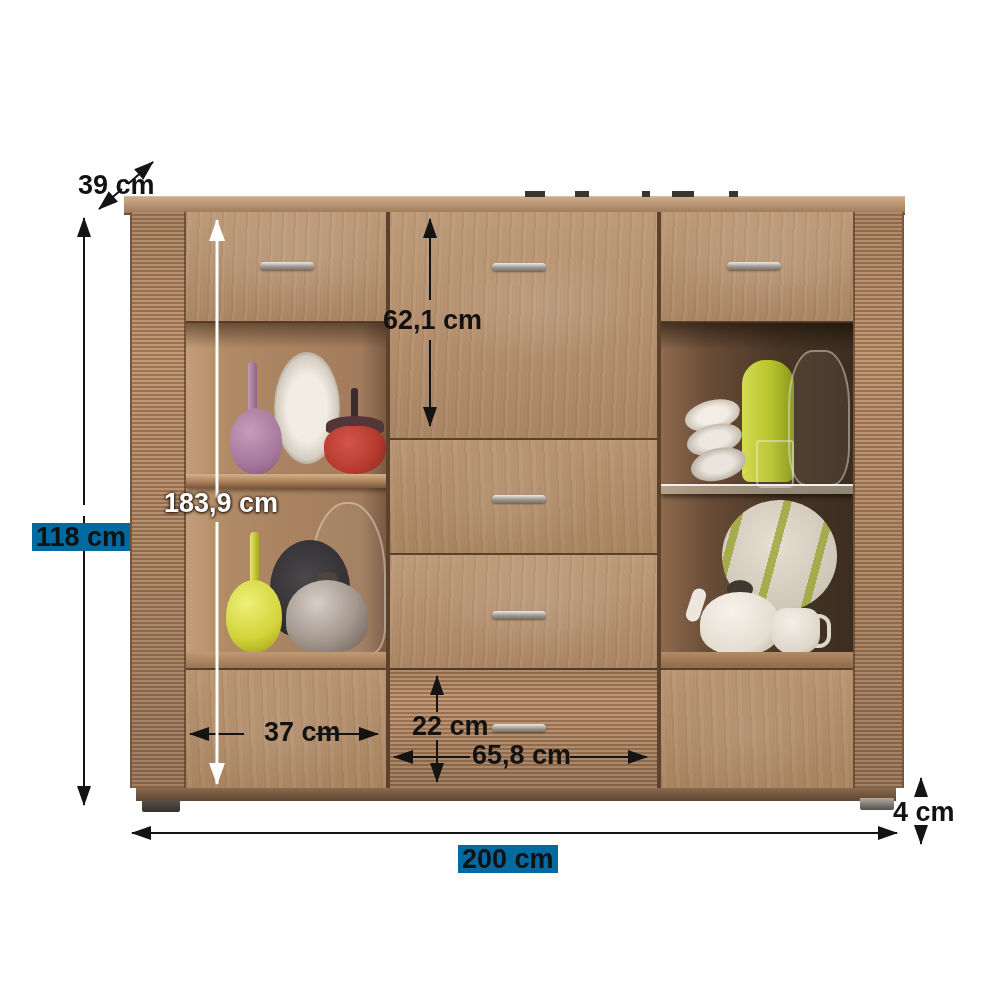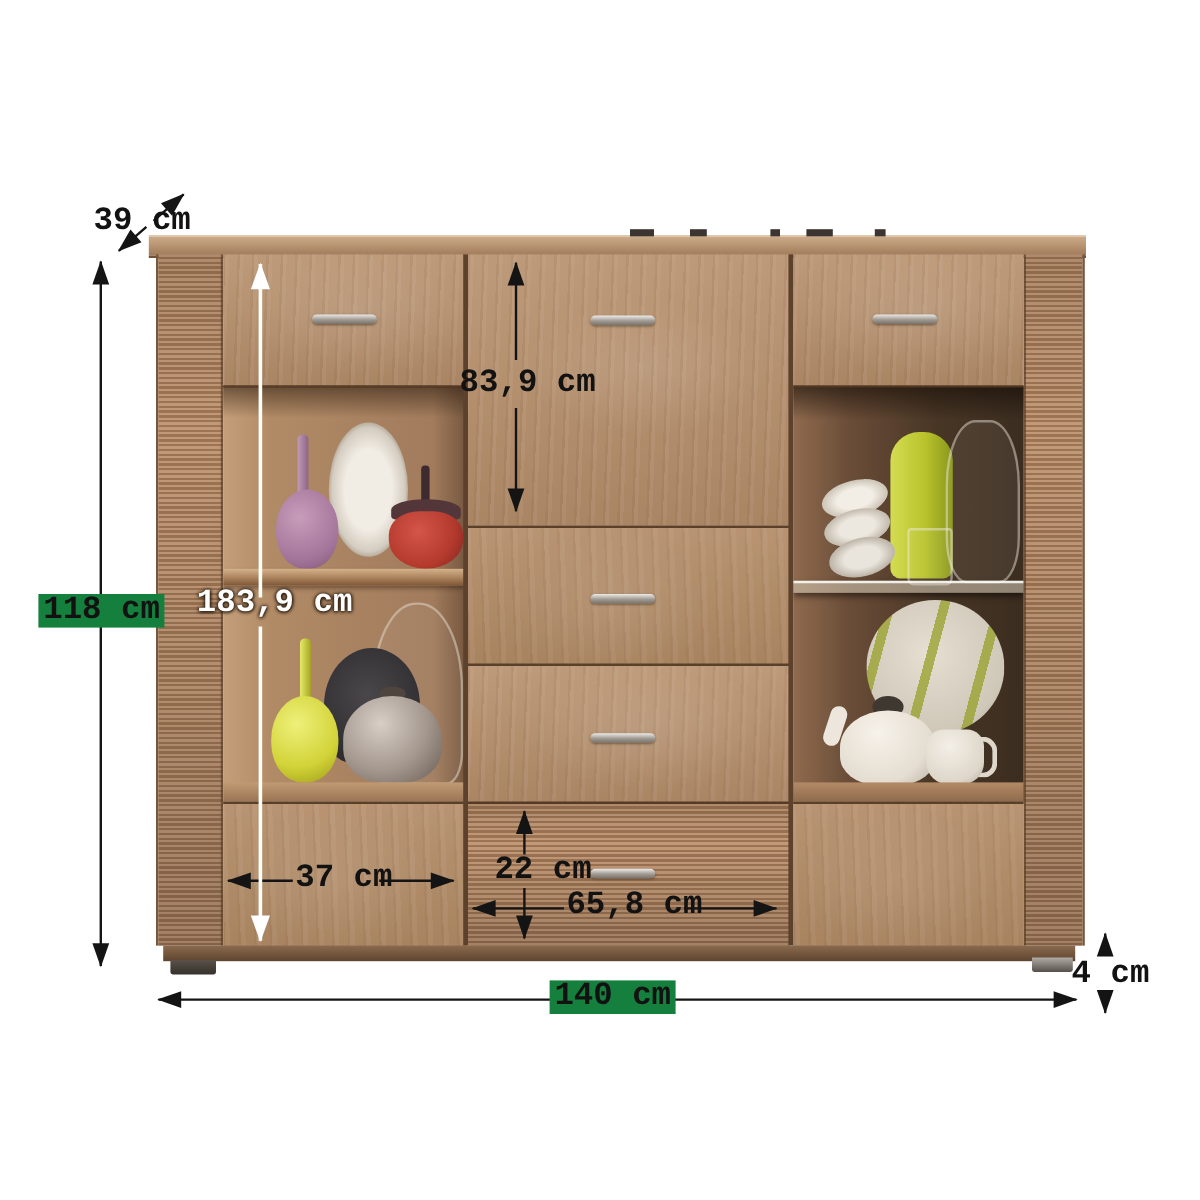--- a/index.html
+++ b/index.html
@@ -1,17 +1,17 @@
 <!DOCTYPE html>
 <html><head>
 <meta charset="utf-8">
 <style>
   html,body{margin:0;padding:0;background:#fff;}
   .stage{position:relative;width:1000px;height:936px;background:#fff;overflow:hidden;
-         font-family:Liberation Mono, monospace;}
+         font-family:Liberation Sans, sans-serif;}
   .abs{position:absolute;}
 
   
   .wood{
     background:
       radial-gradient(150px 80px at 55% 42%, rgba(255,255,255,.10), rgba(255,255,255,0) 70%),
       repeating-linear-gradient(92deg, rgba(115,80,50,.10) 0 2px, rgba(255,255,255,.05) 2px 5px, rgba(115,80,50,0) 5px 12px),
       linear-gradient(180deg,#bd9a79,#aa8564);
   }
   .wood2{
@@ -26,21 +26,21 @@
       repeating-linear-gradient(180deg,#c29a78 0 2px,#9d7454 2px 4px);
   }
   .handle{width:54px;height:8px;border-radius:4px;
     background:linear-gradient(180deg,#ecebe8,#a09a92 55%,#78726a);
     box-shadow:0 1px 2px rgba(60,40,20,.55);}
   .hline{background:rgba(78,52,30,.85);height:2px;}
   .vgap{background:#5c422c;width:4px;}
 
   
   .dim{position:absolute;font-size:27px;font-weight:600;color:#121212;line-height:1.05;white-space:nowrap;}
-  .dim.onwhite{background:#15803d;padding:0 4px;}
+  .dim.onwhite{background:#0369a1;padding:0 4px;margin-top:28px;}
   .dim.white{color:#fff;font-weight:600;
     text-shadow:0 1px 3px rgba(35,22,10,.95), 1px 0 3px rgba(35,22,10,.85), -1px 0 3px rgba(35,22,10,.6);}
   svg.dims{position:absolute;left:0;top:0;pointer-events:none;}
 </style>
 </head>
 <body>
 
 <div class="stage">
 
   <div class="abs" style="left:124px;top:196px;width:781px;height:16px;
@@ -199,20 +199,20 @@
     <g stroke="#fdfdfa" stroke-width="3">
 
       <line x1="217" y1="498" x2="217" y2="220" marker-end="url(#mW)"></line>
       <line x1="217" y1="522" x2="217" y2="784" marker-end="url(#mW)"></line>
     </g>
   </svg>
 
   <div class="dim" style="left:78px;top:171px;">39 cm</div>
   <div class="dim onwhite" style="left:32px;top:495px;">118 cm</div>
   <div class="dim white" style="left:164px;top:489px;">183,9 cm</div>
-  <div class="dim" style="left:383px;top:306px;">83,9 cm</div>
-  <div class="dim" style="left:246px;top:718px;">37 cm</div>
+  <div class="dim" style="left:383px;top:306px;">62,1 cm</div>
+  <div class="dim" style="left:264px;top:718px;">37 cm</div>
   <div class="dim" style="left:412px;top:712px;">22 cm</div>
   <div class="dim" style="left:472px;top:741px;">65,8 cm</div>
-  <div class="dim onwhite" style="left:458px;top:817px;">140 cm</div>
+  <div class="dim onwhite" style="left:458px;top:817px;">200 cm</div>
   <div class="dim" style="left:893px;top:798px;">4 cm</div>
 
 </div>
 
 </body></html>

